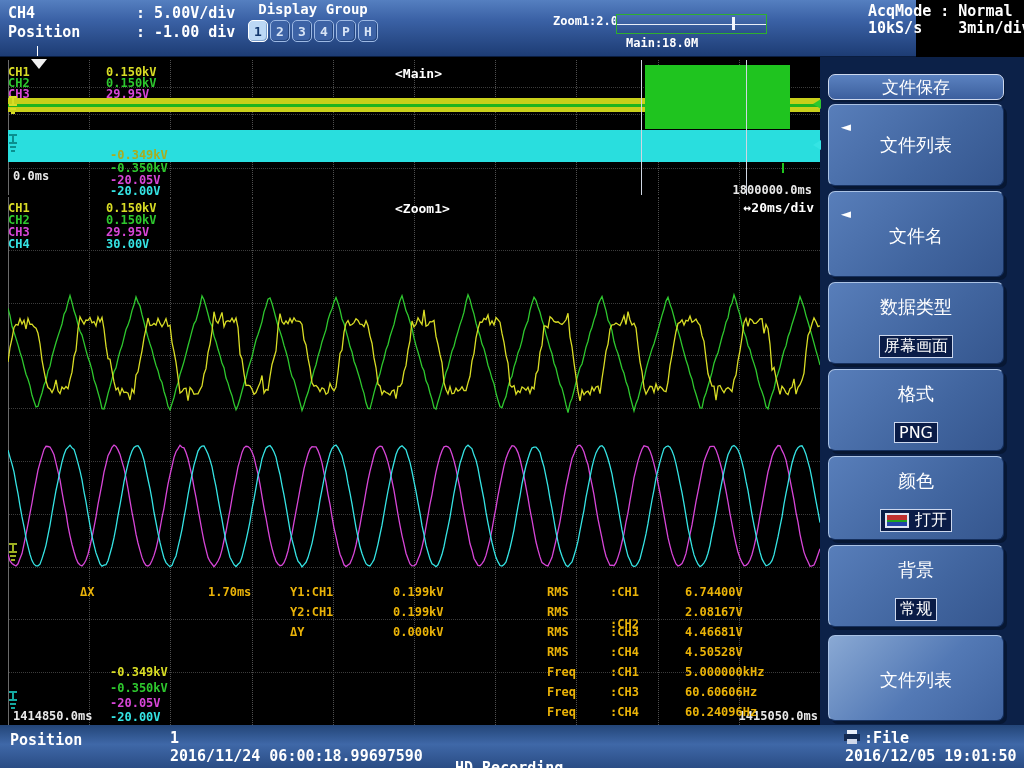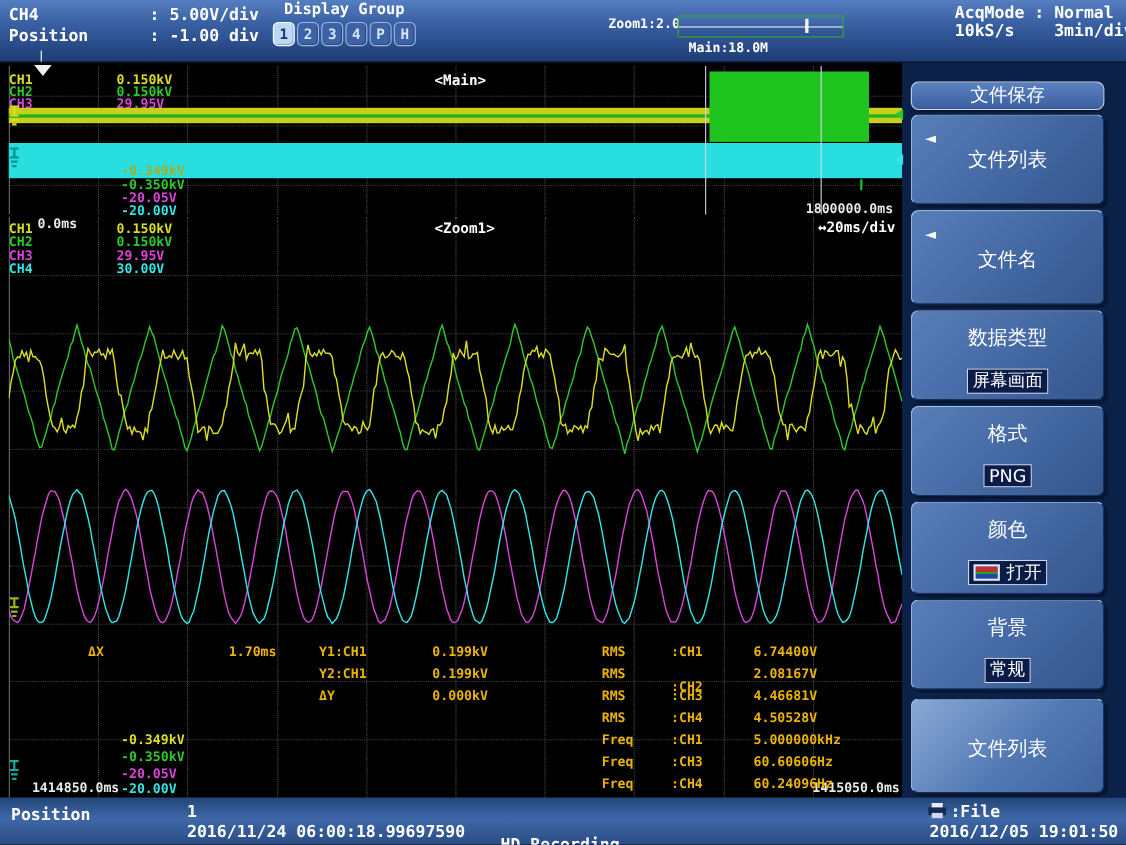--- a/index.html
+++ b/index.html
@@ -1,21 +1,21 @@
 <!DOCTYPE html>
 <html><head>
 <meta charset="utf-8">
 <style>
   * { margin:0; padding:0; box-sizing:border-box; }
   body { width:1024px; height:768px; background:#000; overflow:hidden;
          font-family:"DejaVu Sans Mono", monospace; }
   .screen { position:relative; width:1024px; height:768px; background:#000; }
 
   
-  .header { position:absolute; left:0; top:0; width:1024px; height:57px;
+  .header { position:absolute; left:0; top:0; width:916px; height:57px;
             background:linear-gradient(180deg,#557fc0 0%,#3b62a6 35%,#1d3c74 100%);
             border-bottom:1px solid #0a1d40; color:#fff; }
   .hdr-left { position:absolute; left:8px; top:4px; font-size:15px; font-weight:bold; line-height:19px; white-space:pre; }
   .hdr-left .lbl { display:inline-block; width:128px; }
   .trig-pos-line { position:absolute; left:37px; top:46px; width:1px; height:10px; background:#fff; }
 
   .dg { position:absolute; left:238px; top:1px; width:150px; text-align:center; }
   .dg-label { font-size:14px; font-weight:bold; color:#fff; font-family:"DejaVu Sans Mono",monospace; }
   .dg-buttons { margin-top:3px; display:flex; gap:2px; justify-content:center; }
   .dg-btn { width:20px; height:22px; border-radius:5px; font-size:13px; font-weight:bold;
@@ -160,21 +160,21 @@
     <div class="block-ch2"></div>
     <div class="band-ch4"></div>
     <div class="tick-ch2"></div>
     <div class="cursor-v" style="left:633px;"></div>
     <div class="cursor-v" style="left:738px;"></div>
 
     <div class="lowval" style="top:88px;  color:#a8ad20;">-0.349kV</div>
     <div class="lowval" style="top:101px; color:#2ec82e;">-0.350kV</div>
     <div class="lowval" style="top:113px; color:#d846d8;">-20.05V</div>
     <div class="lowval" style="top:124px; color:#35e4e4;">-20.00V</div>
-    <div class="t-label" style="left:5px; top:136px;margin-left:21px;">0.0ms</div>
+    <div class="t-label" style="left:5px; top:109px;">0.0ms</div>
     <div class="t-label" style="right:8px; top:123px;">1800000.0ms</div>
 
     <svg class="gmark" style="top:34px;" width="12" height="22">
         <path d="M1 3 h8 M5 3 v8 M1 11 h8 M2 15 h6 M3 19 h4" stroke="#d9dd25" stroke-width="2" fill="none"></path>
       </svg>
     <svg class="gmark" style="top:72px;" width="12" height="22">
         <path d="M1 3 h8 M5 3 v8 M1 11 h8 M2 15 h6 M3 19 h4" stroke="#0a8f8f" stroke-width="2" fill="none"></path>
       </svg>
     <div class="rmark" style="top:39px; border-right:8px solid #2ec82e;"></div>
     <div class="rmark" style="top:80px; border-right:8px solid #35e4e4;"></div>
@@ -252,21 +252,21 @@
     <div class="meas" style="left:602px; top:488px;">:CH3</div>
     <div class="meas" style="left:677px; top:488px;">60.60606Hz</div>
     <div class="meas" style="left:539px; top:508px;">Freq</div>
     <div class="meas" style="left:602px; top:508px;">:CH4</div>
     <div class="meas" style="left:677px; top:508px;">60.24096Hz</div>
 
     <div class="lowval" style="top:468px; color:#d9dd25;">-0.349kV</div>
     <div class="lowval" style="top:484px; color:#2ec82e;">-0.350kV</div>
     <div class="lowval" style="top:499px; color:#d846d8;">-20.05V</div>
     <div class="lowval" style="top:513px; color:#35e4e4;">-20.00V</div>
-    <div class="t-label" style="left:21px; top:512px;">1414850.0ms</div>
+    <div class="t-label" style="left:5px; top:512px;">1414850.0ms</div>
     <div class="t-label" style="right:2px; top:512px; z-index:3;">1415050.0ms</div>
   </div>
 
   <div class="sidebar">
     <div class="menu-header">文件保存</div>
 
     <div class="menu-btn" style="top:47px; height:82px;">
       <div class="mb-arrow">◄</div>
       <div class="mb-label" style="margin-top:28px;">文件列表</div>
     </div>

